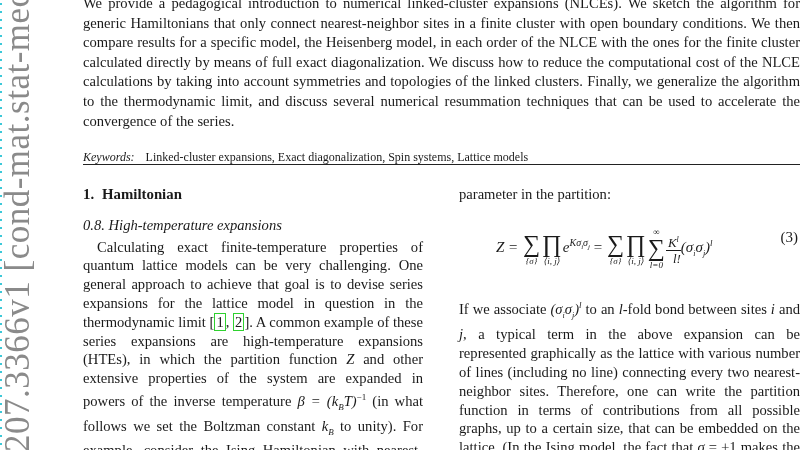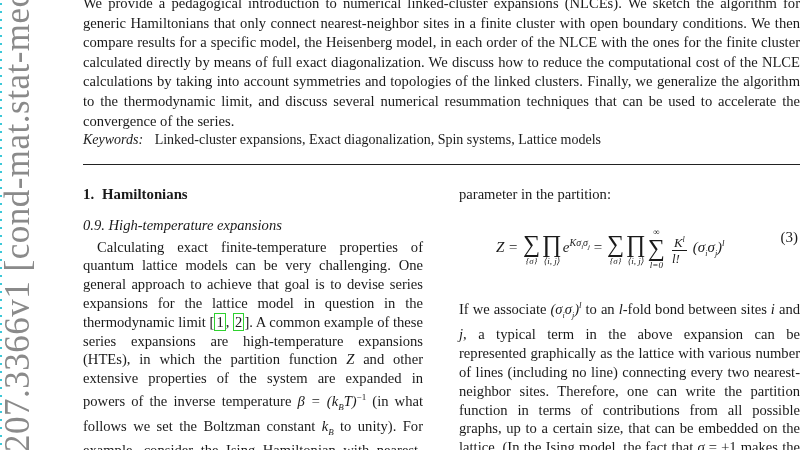--- a/index.html
+++ b/index.html
@@ -20,21 +20,21 @@
     background-size:2px 8px;
   }
   .dot-left { left:0px; }
 
   .abstract {
     position:absolute; left:83px; top:-6px; width:717px;
     font-size:14.6px; line-height:19.6px; text-align:justify;
   }
   .abstract p { margin:0; }
   .keywords {
-    position:absolute; left:83px; top:130px; font-size:14px; line-height:19.6px;
+    position:absolute; left:83px; top:148px; font-size:12px; line-height:19.6px;
   }
   .keywords .kw-label { font-style:italic; margin-right:8px; }
   .rule {
     position:absolute; left:83px; top:164px; width:717px; height:1.3px; background:#222;
   }
   .col-left {
     position:absolute; left:83px; top:185px; width:340px;
     font-size:14.6px; line-height:18.8px;
   }
   .section-title { font-weight:bold; font-size:14.8px; margin:0 0 12px 0; }
@@ -50,21 +50,21 @@
   .equation {
     position:relative; height:70px; margin-top:12px; margin-bottom:10px;
     font-size:15px;
   }
   .eq-body { position:absolute; left:37px; top:12px; white-space:nowrap; }
   .eq-number { position:absolute; right:2px; top:12px; }
   .bigop { display:inline-block; position:relative; text-align:center; vertical-align:middle; margin:0 1px; }
   .bigop .op { font-size:24px; line-height:24px; display:block; }
   .bigop .sub { font-size:9px; line-height:10px; display:block; font-style:italic; }
   .bigop .sup { font-size:9px; line-height:8px; display:block; }
-  .frac { display:inline-block; vertical-align:middle; text-align:left; font-style:italic; margin:0 6px; }
+  .frac { display:inline-block; vertical-align:middle; text-align:right; font-style:italic; margin:0 0; }
   .frac .n { display:block; border-bottom:1px solid #1a1a1a; font-size:13px; line-height:15px; padding:0 2px; }
   .frac .d { display:block; font-size:13px; line-height:15px; }
   .math { font-style:italic; }
   .para-r { text-align:justify; }
 </style>
 </head>
 <body>
 
 <div class="arxiv-stamp">
   <div class="dotline dot-left"></div>
@@ -78,23 +78,23 @@
 
 <div class="keywords">
   <span class="kw-label">Keywords:</span>
   <span>Linked-cluster expansions, Exact diagonalization, Spin systems, Lattice models</span>
 </div>
 
 <div class="rule"></div>
 
 <div class="col-left">
   <div class="section-title">
-    <span class="num">1.</span><span>Hamiltonians</span>
+    <span class="num">1.</span><span>Hamiltonian</span>
   </div>
-  <div class="subsection-title">0.9.  High-temperature expansions</div>
+  <div class="subsection-title">0.8.  High-temperature expansions</div>
   <p class="para"><span>Calculating exact finite-temperature properties of quantum lattice models can be very challenging. One general approach to achieve that goal is to devise series expansions for the lattice model in question in the thermodynamic limit [</span><a class="cite">1</a><span>, </span><a class="cite">2</a><span>].  A common example of these series expansions are high-temperature expansions (HTEs), in which the partition function </span><span class="math">Z</span><span> and other extensive properties of the system are expanded in powers of the inverse temperature </span><span class="math"><span>β = (k</span><sub style="font-size:9px">B</sub><span>T)</span><sup style="font-size:9px;font-style:normal">−1</sup></span><span> (in what follows we set the Boltzman constant </span><span class="math"><span>k</span><sub style="font-size:9px">B</sub></span><span> to unity). For example, consider the Ising Hamiltonian with nearest-neighbor interactions:</span></p>
 </div>
 
 <div class="col-right">
   <p>parameter in the partition:</p>
   <div class="equation">
     <div class="eq-body">
       <span class="math">Z =</span>
       <span class="bigop"><span class="op">∑</span><span class="sub">{σ}</span></span><span class="bigop"><span class="op">∏</span><span class="sub">⟨i, j⟩</span></span><span class="math"><span>e</span><sup style="font-size:10px"><span>Kσ</span><sub style="font-size:7px">i</sub><span>σ</span><sub style="font-size:7px">j</sub></sup></span>
       <span>=</span>

